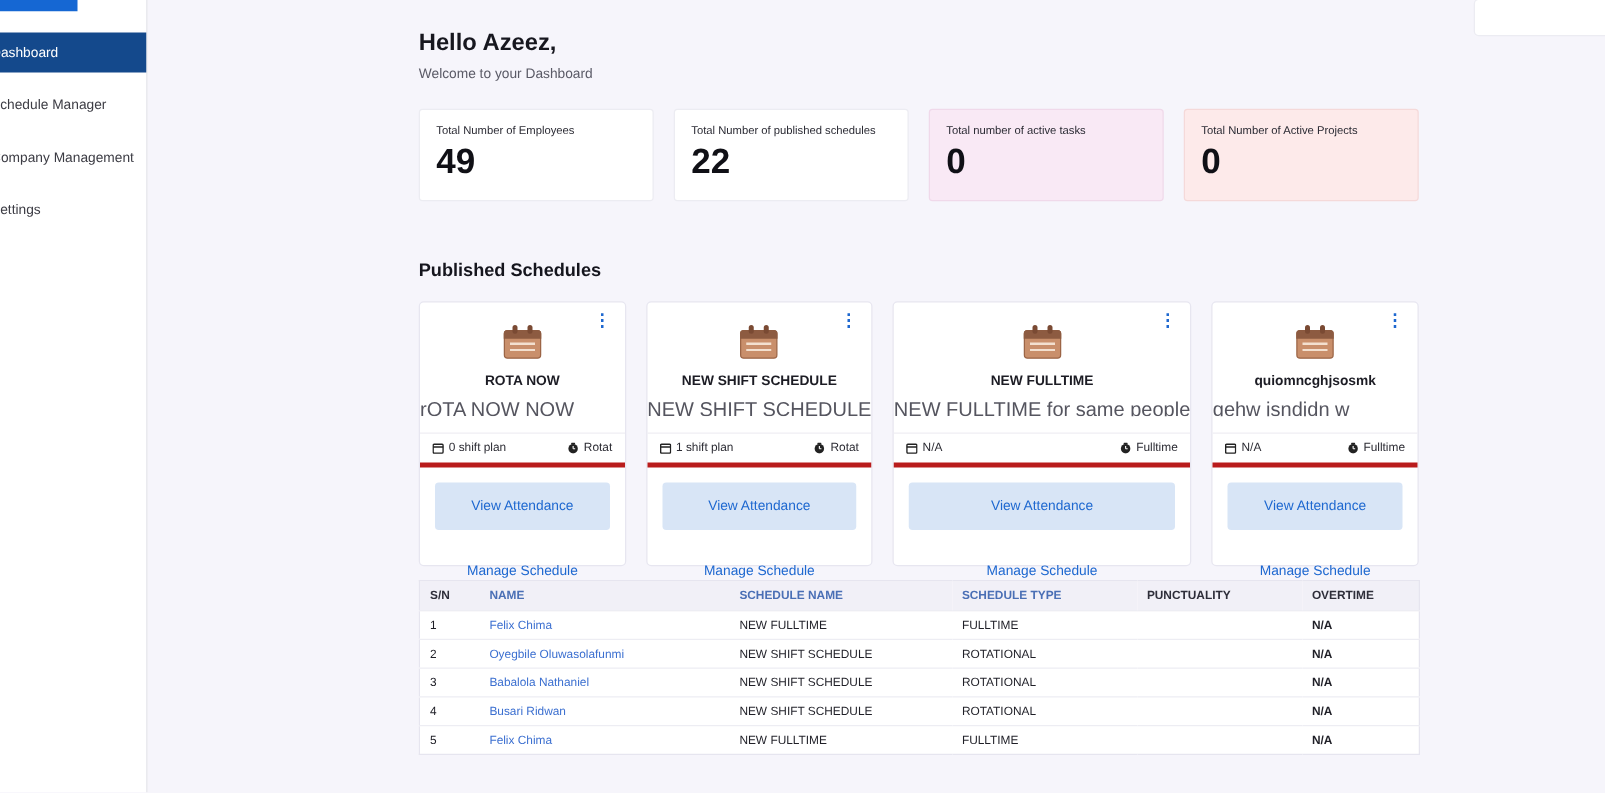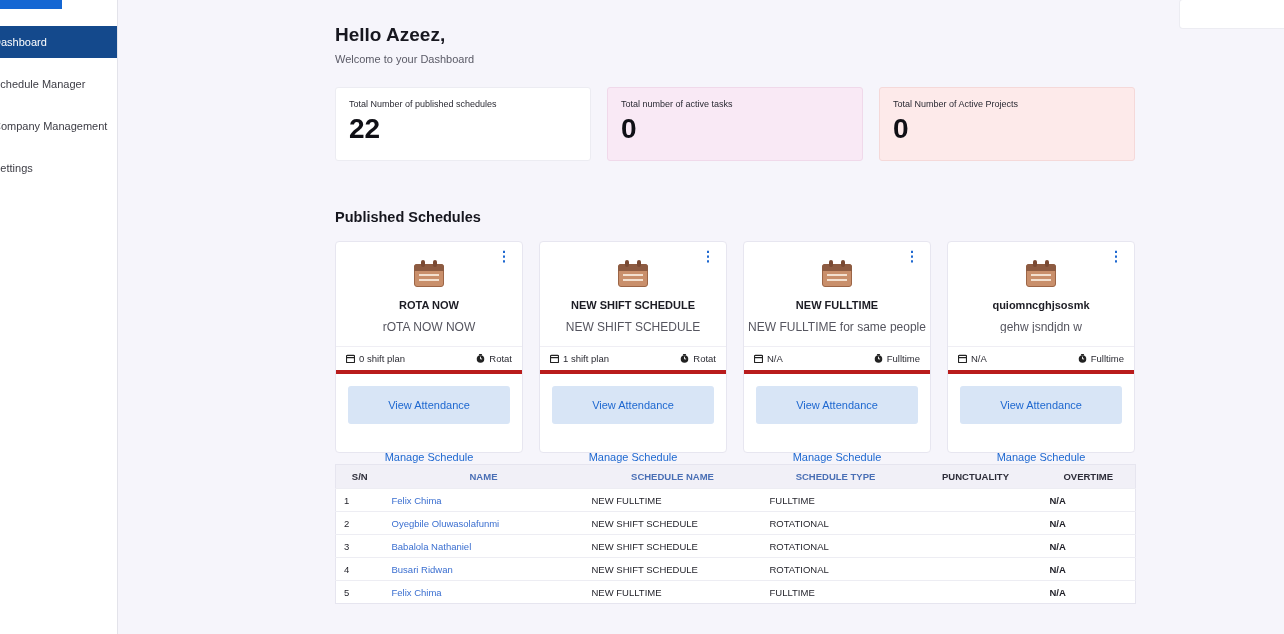--- a/index.html
+++ b/index.html
@@ -97,21 +97,21 @@
   .cal-ring {
     position: absolute; top: 0; width: 4px; height: 7px;
     background: #7a4a33; border-radius: 2px;
   }
   .cal-ring.r1 { left: 7px; } .cal-ring.r2 { right: 7px; }
   .cal-lines {
     position: absolute; left: 5px; top: 14px; width: 20px; height: 10px;
     background: repeating-linear-gradient(#f3e0cf 0 2px, transparent 2px 5px);
   }
   .card-name { margin-top: 12px; text-align: center; font-size: 11px; font-weight: 700; color: #1c1c24; white-space: nowrap; overflow: hidden; }
-  .card-desc { margin-top: 9px; text-align: center; font-size: 12px; color: #55555f; height: 13px; white-space: nowrap; overflow: hidden; }
+  .card-desc { margin-top: 9px; text-align: left; font-size: 16px; color: #55555f; height: 13px; white-space: nowrap; overflow: hidden; }
   .meta-row {
     margin-top: 13px;
     border-top: 1px solid #efeef4; border-bottom: 4px solid #b91c1c;
     padding: 6px 10px;
     display: flex; justify-content: space-between; align-items: center;
     font-size: 9.5px; color: #2b2b33;
   }
   .meta-left, .meta-right { display: flex; align-items: center; gap: 4px; }
   .mini-icon { display: inline-block; line-height: 0; }
   .view-btn {
@@ -132,21 +132,21 @@
   .view-all { font-size: 11px; color: #1e68d0; margin-right: 24px; text-decoration: none; cursor: pointer; }
   .emp-table {
     margin-top: 11px; width: 100%;
     border-collapse: collapse; table-layout: fixed;
     background: #ffffff;
     border: 1px solid #e6e5ef;
     font-size: 9.5px;
   }
   .emp-table thead th {
     background: #f1f0f7; height: 24px;
-    text-align: center; padding: 0 8px;
+    text-align: left; padding: 0 8px;
     font-weight: 600; font-size: 9.5px;
   }
   .emp-table th.blue { color: #4a6fb5; }
   .emp-table th.dark { color: #2e2e3a; }
   .emp-table tbody td {
     height: 23px; padding: 0 8px;
     border-top: 1px solid #ededf3;
     color: #1f1f27;
   }
   .emp-table td.name a { color: #3b6fd0; text-decoration: none; cursor: pointer; }
@@ -166,20 +166,24 @@
 </aside>
 
 <div class="header-widget"></div>
 
 <main class="main-content">
 
   <h1 class="greeting">Hello Azeez,</h1>
   <div class="subtitle">Welcome to your Dashboard</div>
 
   <div class="stats-row">
+    <div class="stat-card">
+      <div class="stat-label">Total Number of Employees</div>
+      <div class="stat-value">49</div>
+    </div>
     <div class="stat-card">
       <div class="stat-label">Total Number of published schedules</div>
       <div class="stat-value">22</div>
     </div>
     <div class="stat-card pink">
       <div class="stat-label">Total number of active tasks</div>
       <div class="stat-value">0</div>
     </div>
     <div class="stat-card rose">
       <div class="stat-label">Total Number of Active Projects</div>

